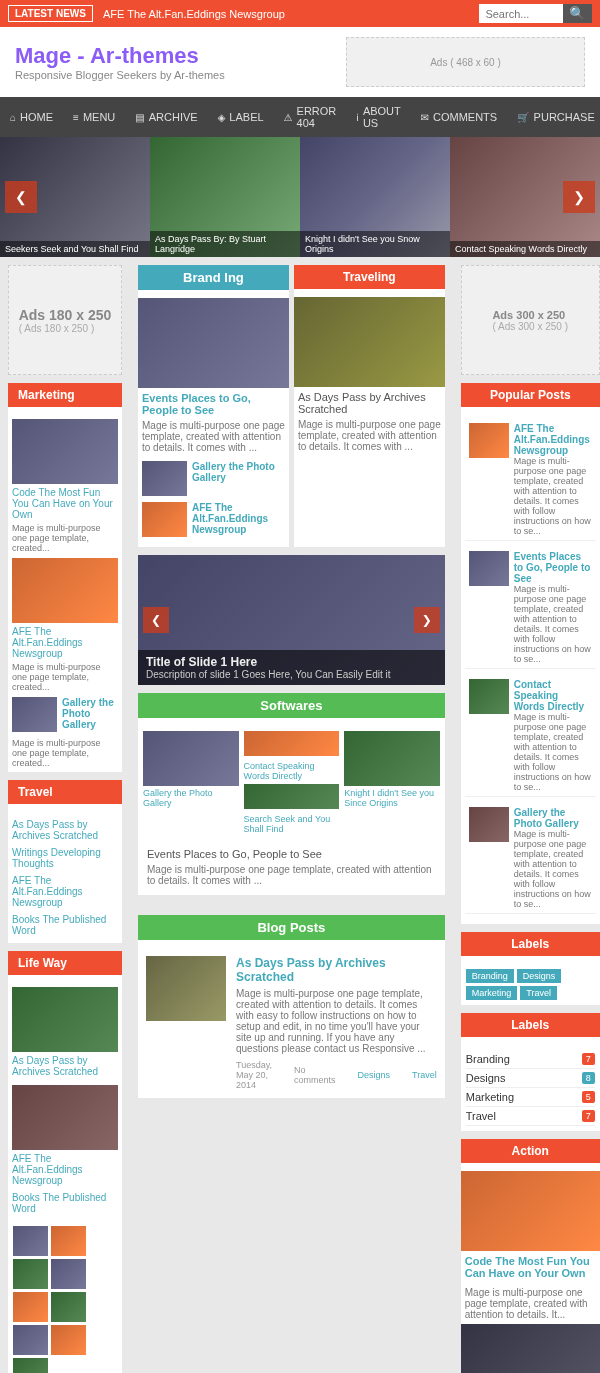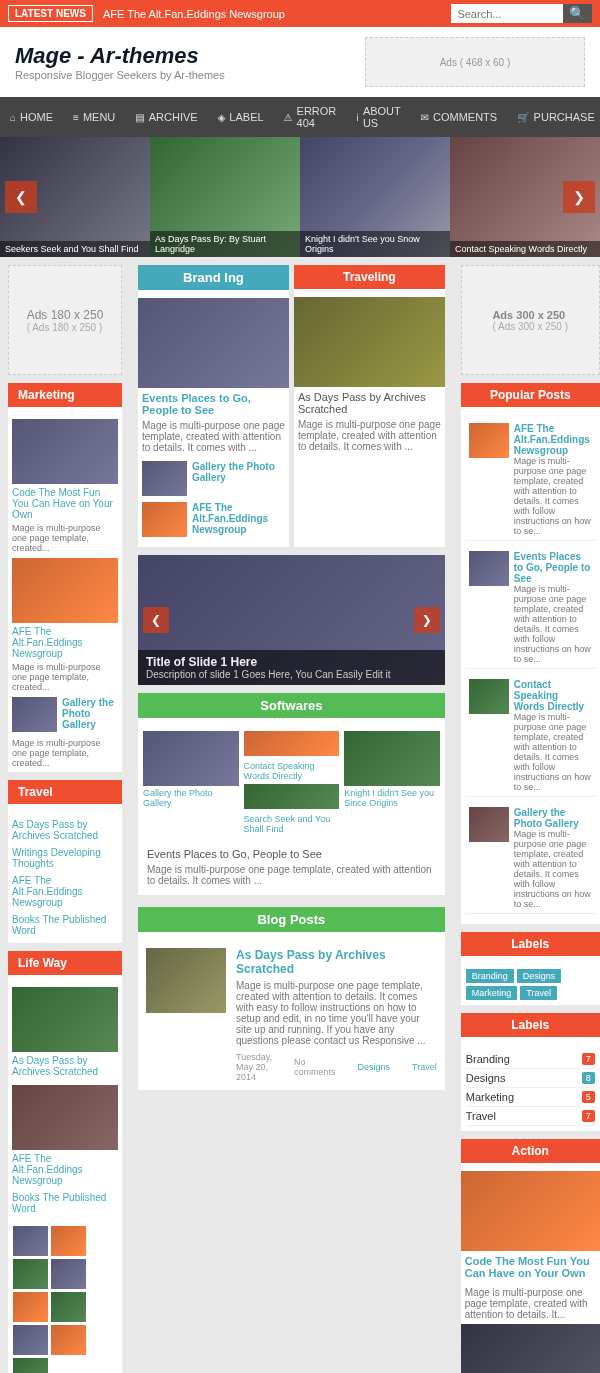--- a/index.html
+++ b/index.html
@@ -3,28 +3,28 @@
   <meta charset="utf-8">
   <style>
     * { box-sizing: border-box; margin: 0; padding: 0; }
     body { font-family: Arial, sans-serif; font-size: 12px; color: #333; background: #e8e8e8; width: 600px; }
     
     
     .top-bar { background: #f04e30; display: flex; align-items: center; justify-content: space-between; padding: 4px 8px; }
     .latest-news-badge { background: #f04e30; color: white; font-size: 10px; font-weight: bold; padding: 2px 6px; border: 1px solid white; }
     .top-bar-text { color: white; font-size: 11px; flex: 1; padding-left: 10px; }
     .search-bar { display: flex; }
-    .search-bar input { padding: 2px 6px; font-size: 11px; border: none; width: 112px; }
+    .search-bar input { padding: 2px 6px; font-size: 11px; border: none; width: 84px; }
     .search-bar button { background: #555; color: white; border: none; padding: 2px 6px; cursor: pointer; }
 
     
     .header { background: white; padding: 10px 15px; display: flex; align-items: center; justify-content: space-between; }
-    .site-title { font-size: 22px; font-weight: bold; color: #0f172a; font-style: italic; }
+    .site-title { font-size: 22px; font-weight: bold; color: #8b5cf6; }
     .site-subtitle { font-size: 11px; color: #888; }
-    .ads-banner { background: #f5f5f5; border: 1px solid #ddd; width: 220px; height: 50px; display: flex; align-items: center; justify-content: center; font-size: 11px; color: #999; }
+    .ads-banner { background: #f5f5f5; border: 1px solid #ddd; width: 239px; height: 50px; display: flex; align-items: center; justify-content: center; font-size: 11px; color: #999; }
 
     
     .nav { background: #444; display: flex; align-items: center; }
     .nav-item { color: #ddd; font-size: 11px; padding: 8px 10px; cursor: pointer; display: flex; align-items: center; gap: 4px; }
     .nav-icon { font-size: 10px; }
 
     
     .hero-slider { position: relative; height: 120px; overflow: hidden; background: #222; display: flex; }
     .hero-slide { flex: 1; position: relative; overflow: hidden; }
     .hero-slide-bg { width: 100%; height: 100%; background: linear-gradient(135deg, #334 0%, #556 50%, #778 100%); }
@@ -78,21 +78,21 @@
     .inner-slider { position: relative; height: 130px; background: #334; margin-bottom: 8px; }
     .inner-slider-bg { width: 100%; height: 100%; background: linear-gradient(135deg, #446 0%, #668 100%); }
     .inner-slider-caption { position: absolute; bottom: 0; left: 0; right: 0; background: rgba(0,0,0,0.6); color: white; padding: 5px 8px; margin-top: 41px; }
     .inner-slider-title { font-size: 12px; font-weight: bold; color: #eee; }
     .inner-slider-desc { font-size: 10px; color: #ccc; }
     .slider-btn { position: absolute; top: 50%; transform: translateY(-50%); background: rgba(200,60,30,0.8); color: white; border: none; padding: 6px 8px; cursor: pointer; font-size: 12px; }
     .slider-btn-prev { left: 5px; }
     .slider-btn-next { right: 5px; }
 
     
-    .softwares-section { background: white; margin-bottom: 12px; }
+    .softwares-section { background: white; margin-bottom: 20px; }
     .soft-item { flex: 1; min-width: 60px; }
     .soft-img { width: 100%; height: 55px; background: linear-gradient(135deg, #557 0%, #779 100%); }
     .soft-img2 { width: 100%; height: 55px; background: linear-gradient(135deg, #c63 0%, #f84 100%); }
     .soft-img3 { width: 100%; height: 55px; background: linear-gradient(135deg, #363 0%, #585 100%); }
     .soft-title { font-size: 9px; color: #4ab; margin-top: 2px; }
     .soft-row { display: flex; gap: 5px; padding: 5px; }
 
     
     .right-section { background: white; margin-bottom: 8px; }
     .popular-post { display: flex; gap: 5px; margin-bottom: 6px; padding: 4px; border-bottom: 1px solid #eee; }
@@ -209,21 +209,21 @@
   </div>
   <button class="hero-next">❯</button>
 </div>
 
 <div class="main-container">
 
   <div class="left-sidebar">
 
     <div class="sidebar-section ads-placeholder" style="height:110px; margin-bottom:8px;">
       <div>
-        <div style="font-size:12px;color:#888;font-weight:normal;">Ads 180 x 250</div>
+        <div style="font-size:14px;color:#888;font-weight:bold;">Ads 180 x 250</div>
         <div style="font-size:10px;color:#aaa;">( Ads 180 x 250 )</div>
       </div>
     </div>
 
     <div class="sidebar-section">
       <div class="section-header">Marketing</div>
       <div style="padding:4px;">
         <div class="sidebar-post-img"></div>
         <div class="sidebar-post-title">Code The Most Fun You Can Have on Your Own</div>
         <div class="sidebar-post-desc">Mage is multi-purpose one page template, created...</div>

